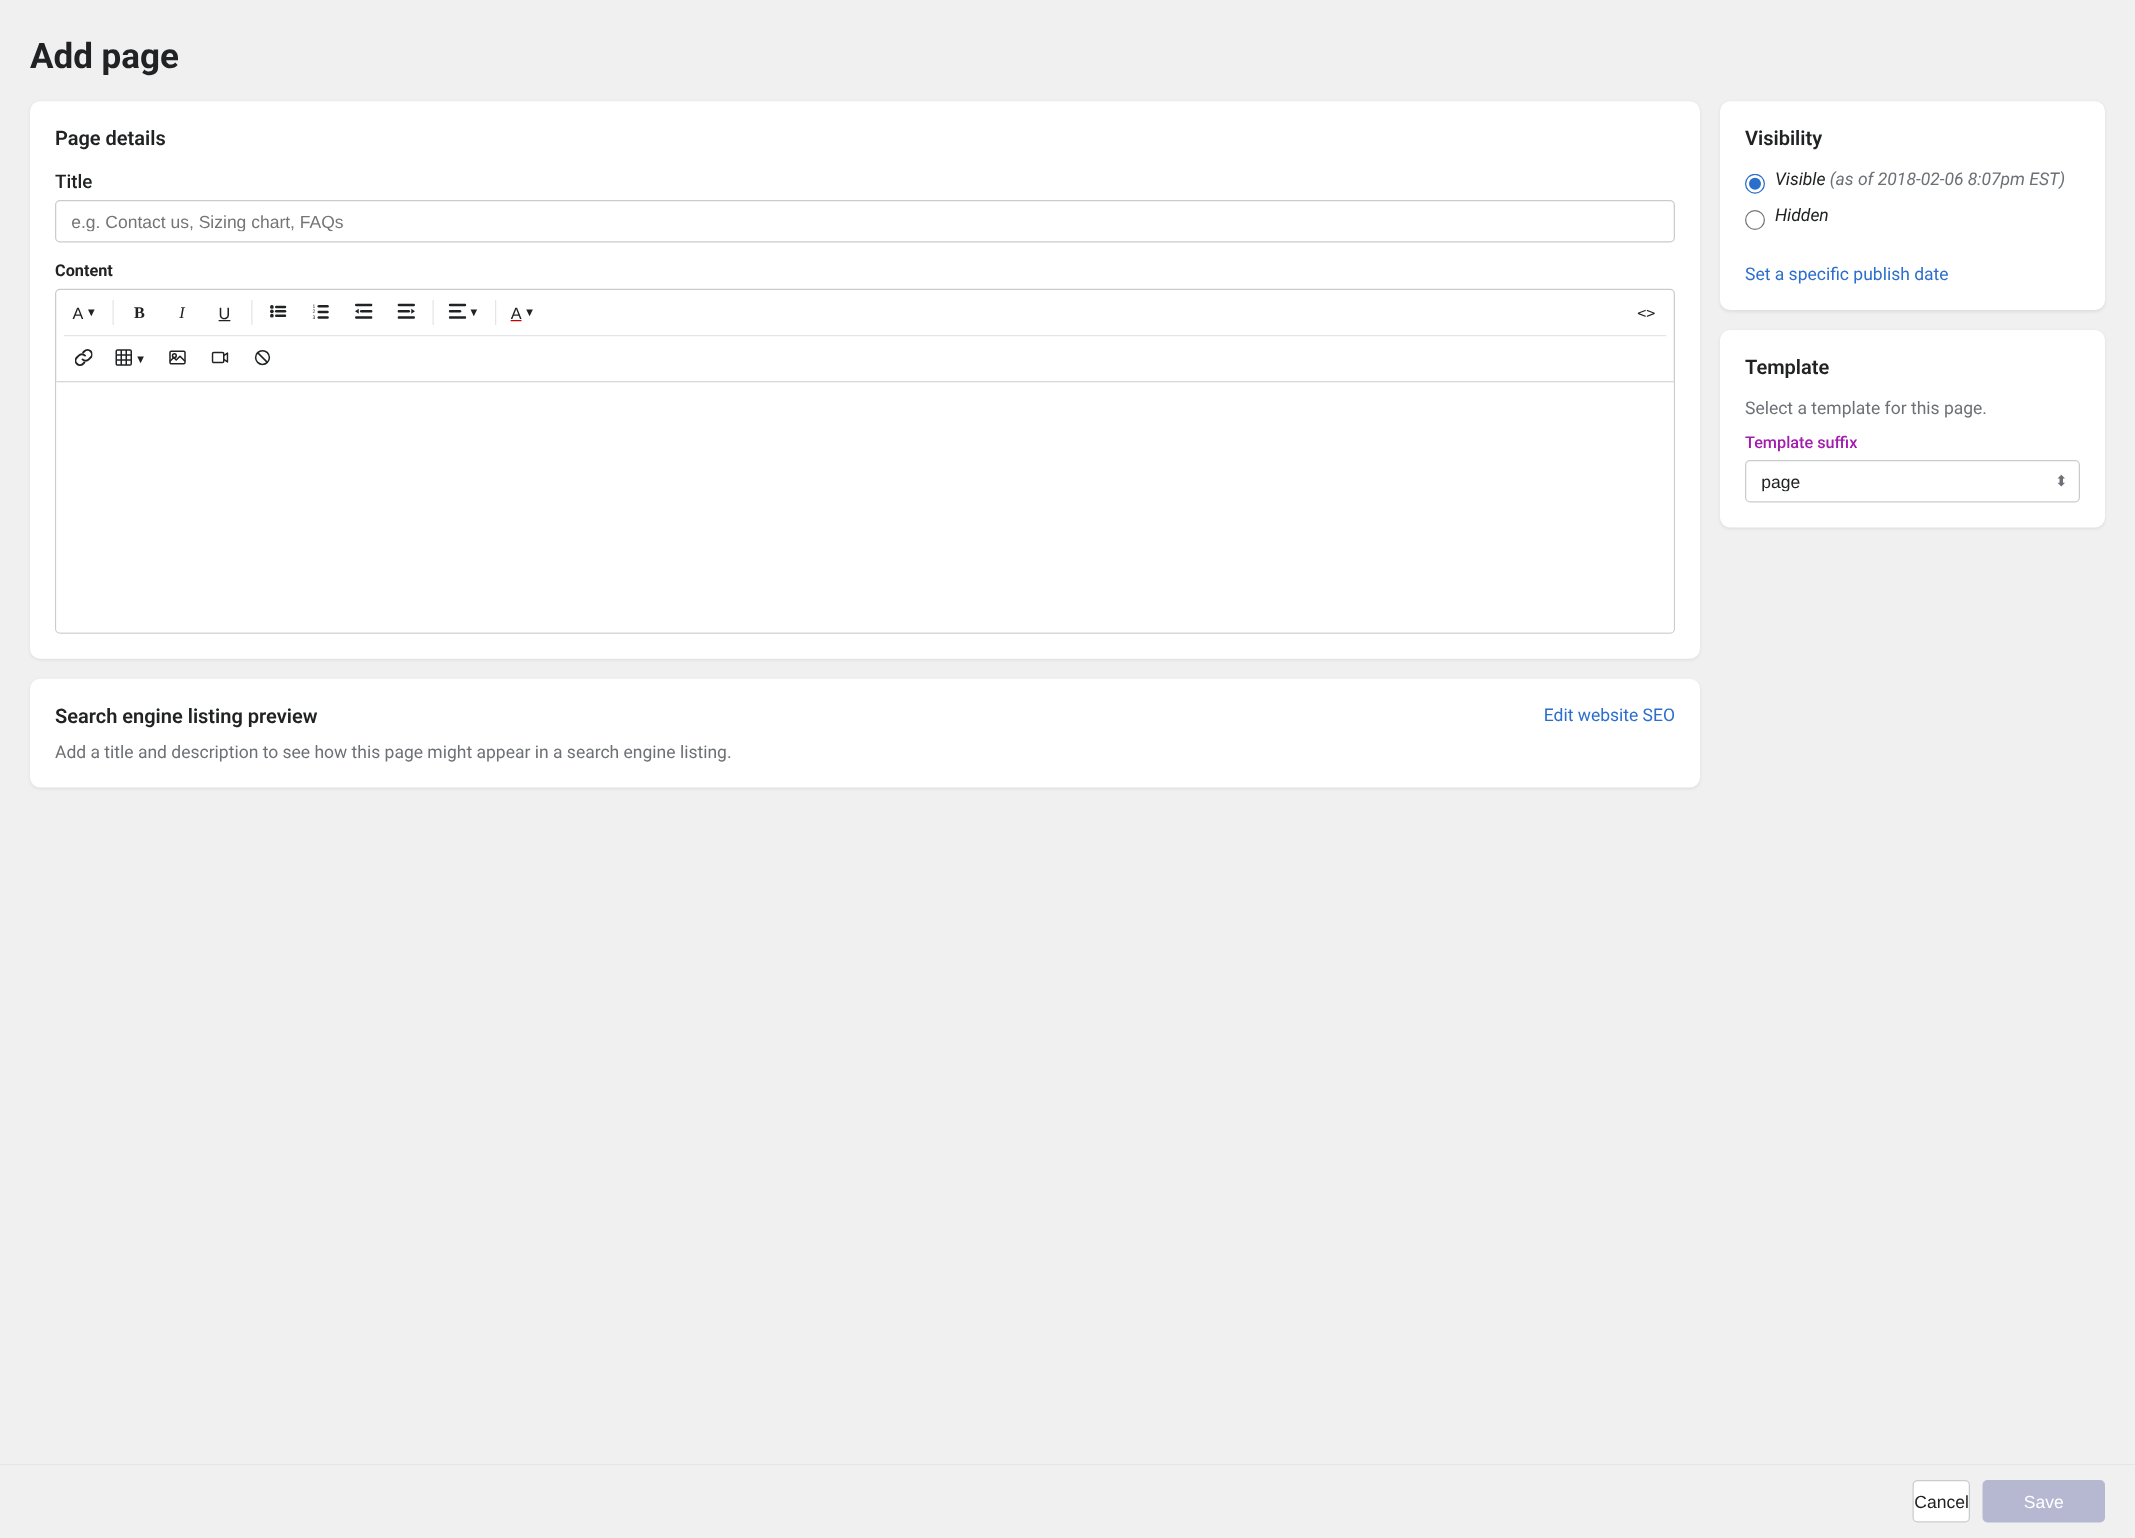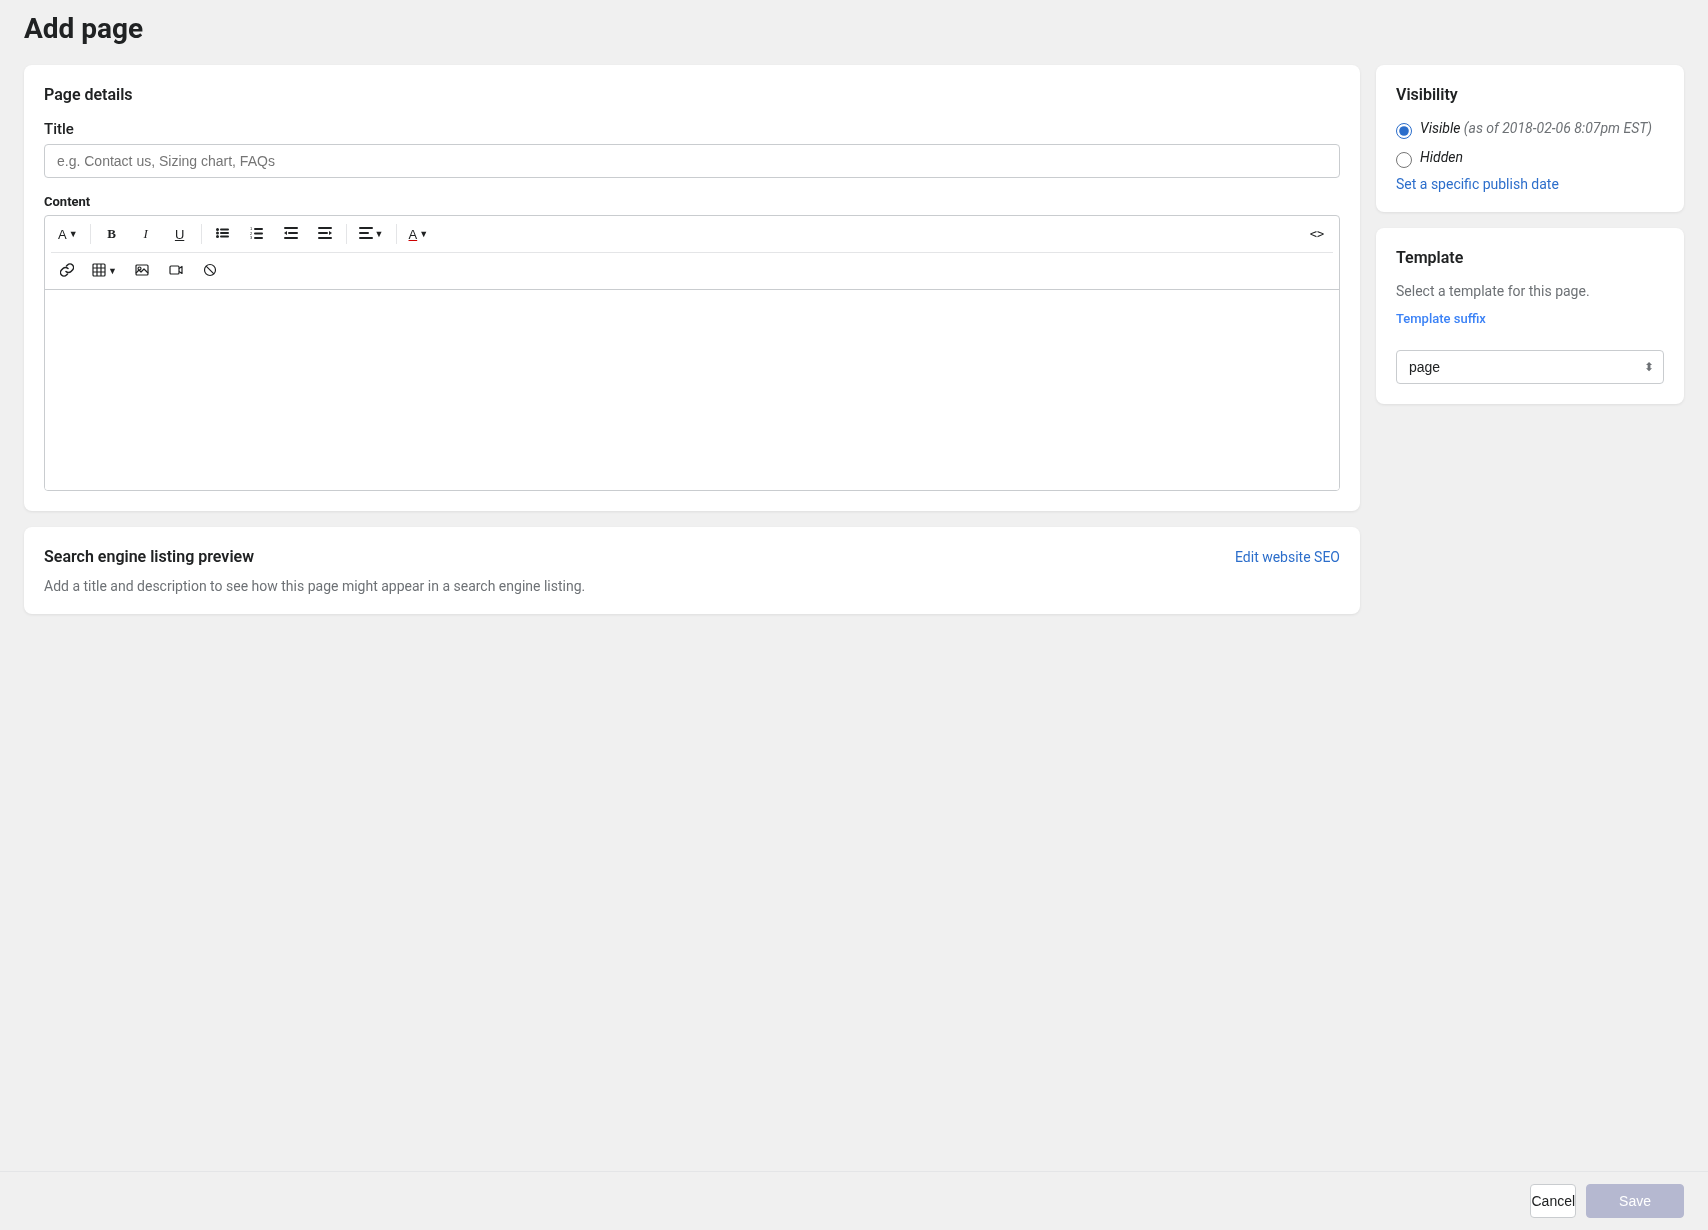--- a/index.html
+++ b/index.html
@@ -4,21 +4,21 @@
   <style>
     * { box-sizing: border-box; margin: 0; padding: 0; }
     body {
       font-family: -apple-system, BlinkMacSystemFont, 'Segoe UI', Roboto, Helvetica, Arial, sans-serif;
       background: #f0f0f0;
       color: #212b36;
       font-size: 14px;
     }
     .page-wrapper {
       min-height: 1230px;
-      padding: 12px 24px 80px 24px;
+      padding: 28px 24px 80px 24px;
       position: relative;
     }
     .page-title {
       font-size: 28px;
       font-weight: 700;
       color: #202223;
       margin-bottom: 20px;
     }
     .main-layout {
       display: flex;
@@ -152,33 +152,33 @@
     }
     .radio-label .sub-text {
       color: #6d7175;
     }
     .link-blue {
       color: #2c6ecb;
       text-decoration: none;
       font-size: 14px;
       cursor: pointer;
       display: inline-block;
-      margin-top: 8px;
+      margin-top: 28px;
     }
     
     .template-description {
       font-size: 14px;
       color: #6d7175;
       margin-bottom: 12px;
     }
     .template-suffix-label {
       font-size: 13px;
       font-weight: 500;
-      color: #3b82f6;
-      margin-bottom: 24px;
+      color: #a21caf;
+      margin-bottom: 6px;
     }
     .select-wrapper {
       position: relative;
     }
     .template-select {
       width: 100%;
       border: 1px solid #c9cccf;
       border-radius: 4px;
       padding: 8px 30px 8px 12px;
       font-size: 14px;

